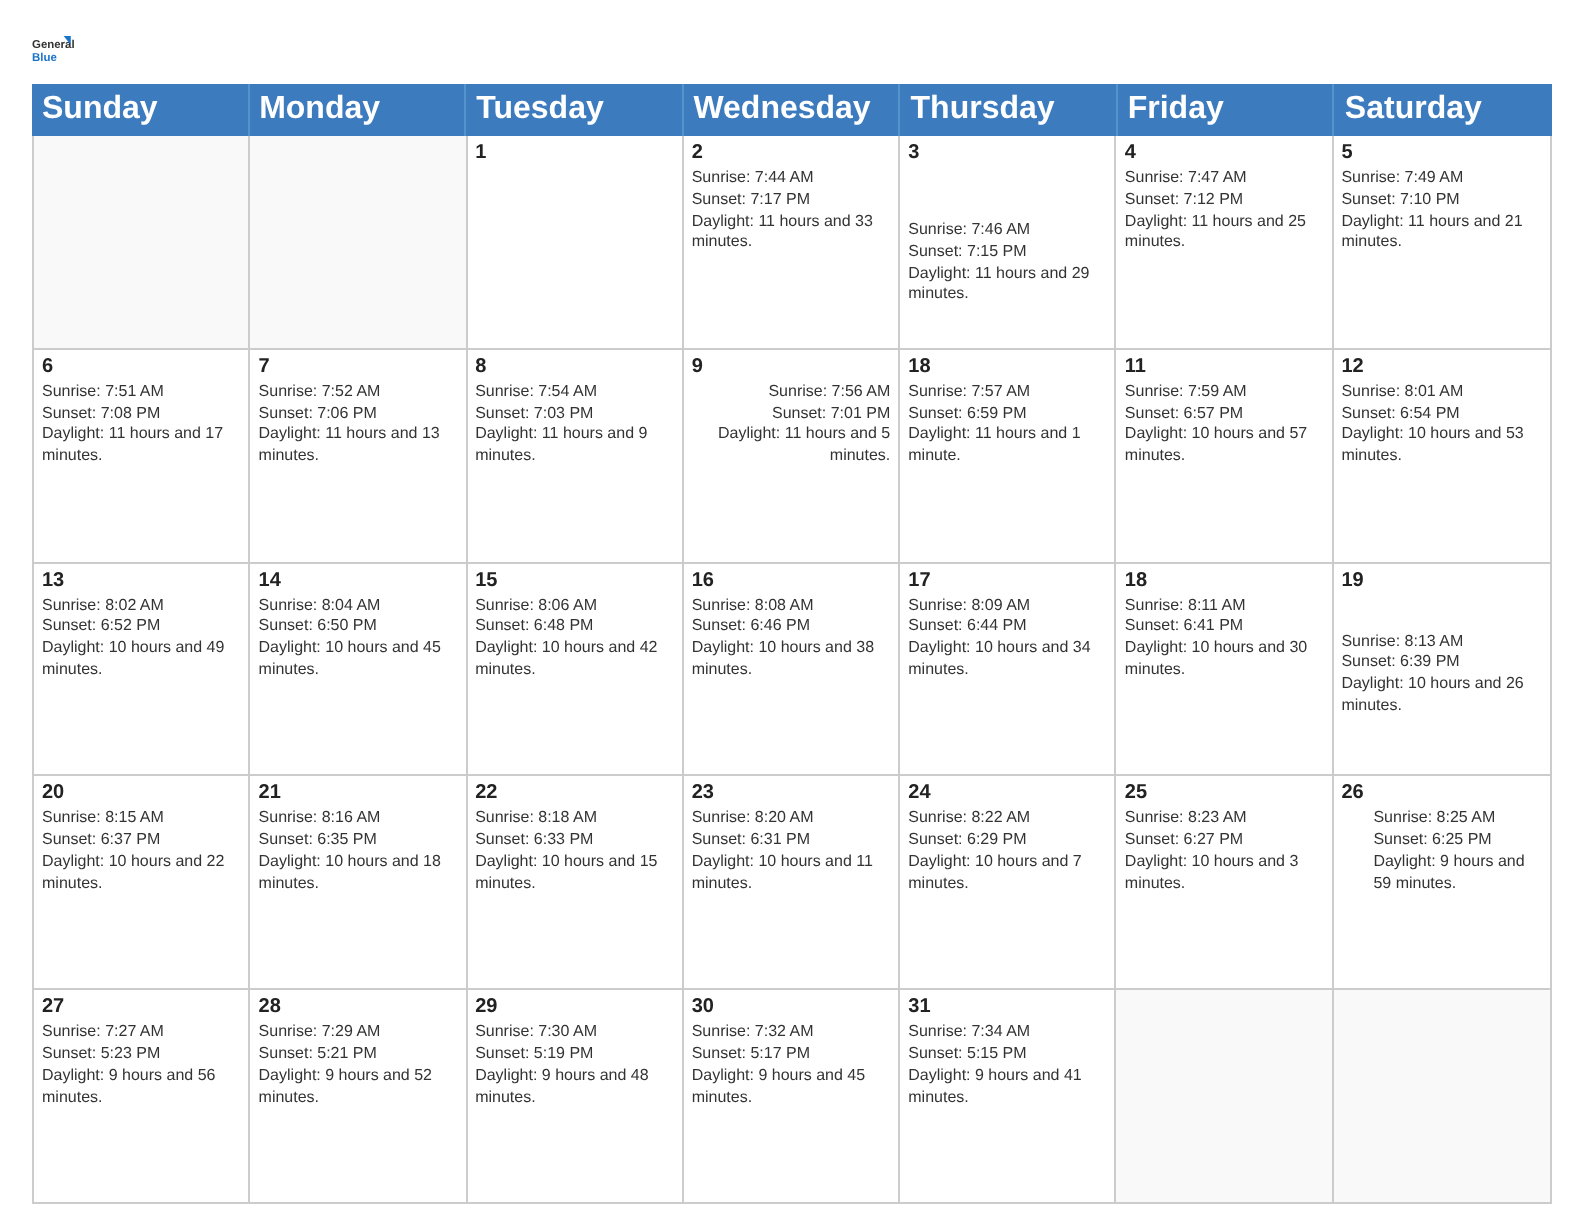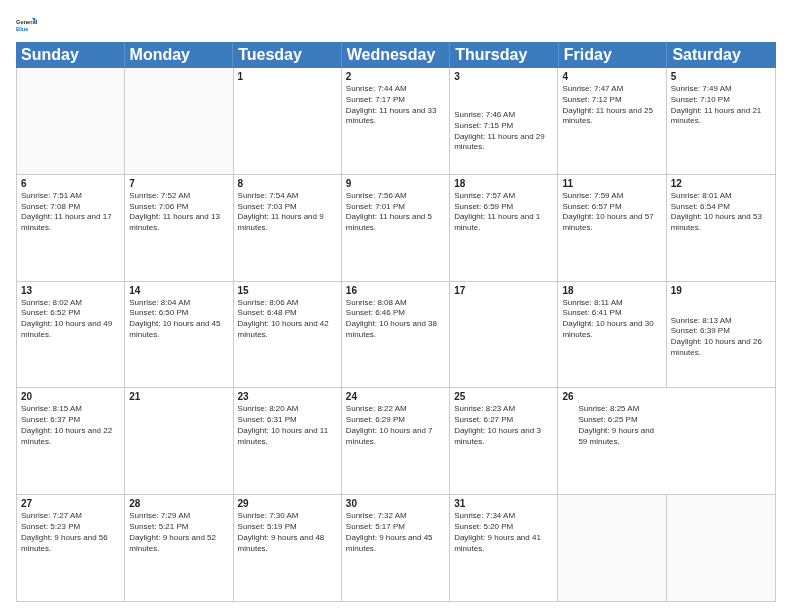--- a/index.html
+++ b/index.html
@@ -185,21 +185,21 @@
 Daylight: 11 hours and 13 minutes.</div>
           </div>
           <div class="cal-cell">
             <div class="day-number">8</div>
             <div class="cell-text" style="white-space: pre-line;">Sunrise: 7:54 AM
 Sunset: 7:03 PM
 Daylight: 11 hours and 9 minutes.</div>
           </div>
           <div class="cal-cell">
             <div class="day-number">9</div>
-            <div class="cell-text" style="white-space: pre-line;">Sunrise: 7:56 AM
+            <div class="cell-text" style="white-space: pre-line; text-align: right;">Sunrise: 7:56 AM
 Sunset: 7:01 PM
 Daylight: 11 hours and 5 minutes.</div>
           </div>
           <div class="cal-cell">
             <div class="day-number">18</div>
             <div class="cell-text" style="white-space: pre-line;">Sunrise: 7:57 AM
 Sunset: 6:59 PM
 Daylight: 11 hours and 1 minute.</div>
           </div>
           <div class="cal-cell">
@@ -235,20 +235,23 @@
 Daylight: 10 hours and 42 minutes.</div>
           </div>
           <div class="cal-cell">
             <div class="day-number">16</div>
             <div class="cell-text" style="white-space: pre-line;">Sunrise: 8:08 AM
 Sunset: 6:46 PM
 Daylight: 10 hours and 38 minutes.</div>
           </div>
           <div class="cal-cell">
             <div class="day-number">17</div>
+            <div class="cell-text" style="white-space: pre-line;">Sunrise: 8:09 AM
+Sunset: 6:44 PM
+Daylight: 10 hours and 34 minutes.</div>
           </div>
           <div class="cal-cell">
             <div class="day-number">18</div>
             <div class="cell-text" style="white-space: pre-line;">Sunrise: 8:11 AM
 Sunset: 6:41 PM
 Daylight: 10 hours and 30 minutes.</div>
           </div>
           <div class="cal-cell">
             <div class="day-number">19</div>
             <div class="cell-text" style="white-space: pre-line; margin-top: 20px;">Sunrise: 8:13 AM
@@ -258,20 +261,29 @@
         </div>
         <div class="cal-row">
           <div class="cal-cell">
             <div class="day-number">20</div>
             <div class="cell-text" style="white-space: pre-line;">Sunrise: 8:15 AM
 Sunset: 6:37 PM
 Daylight: 10 hours and 22 minutes.</div>
           </div>
           <div class="cal-cell">
             <div class="day-number">21</div>
+            <div class="cell-text" style="white-space: pre-line;">Sunrise: 8:16 AM
+Sunset: 6:35 PM
+Daylight: 10 hours and 18 minutes.</div>
+          </div>
+          <div class="cal-cell">
+            <div class="day-number">22</div>
+            <div class="cell-text" style="white-space: pre-line;">Sunrise: 8:18 AM
+Sunset: 6:33 PM
+Daylight: 10 hours and 15 minutes.</div>
           </div>
           <div class="cal-cell">
             <div class="day-number">23</div>
             <div class="cell-text" style="white-space: pre-line;">Sunrise: 8:20 AM
 Sunset: 6:31 PM
 Daylight: 10 hours and 11 minutes.</div>
           </div>
           <div class="cal-cell">
             <div class="day-number">24</div>
             <div class="cell-text" style="white-space: pre-line;">Sunrise: 8:22 AM
@@ -312,21 +324,21 @@
           </div>
           <div class="cal-cell">
             <div class="day-number">30</div>
             <div class="cell-text" style="white-space: pre-line;">Sunrise: 7:32 AM
 Sunset: 5:17 PM
 Daylight: 9 hours and 45 minutes.</div>
           </div>
           <div class="cal-cell">
             <div class="day-number">31</div>
             <div class="cell-text" style="white-space: pre-line;">Sunrise: 7:34 AM
-Sunset: 5:20 PM
+Sunset: 5:15 PM
 Daylight: 9 hours and 41 minutes.</div>
           </div>
           <div class="cal-cell empty"></div>
           <div class="cal-cell empty"></div>
         </div>
       </div>
   </div>
 </div>
 
 </body></html>

